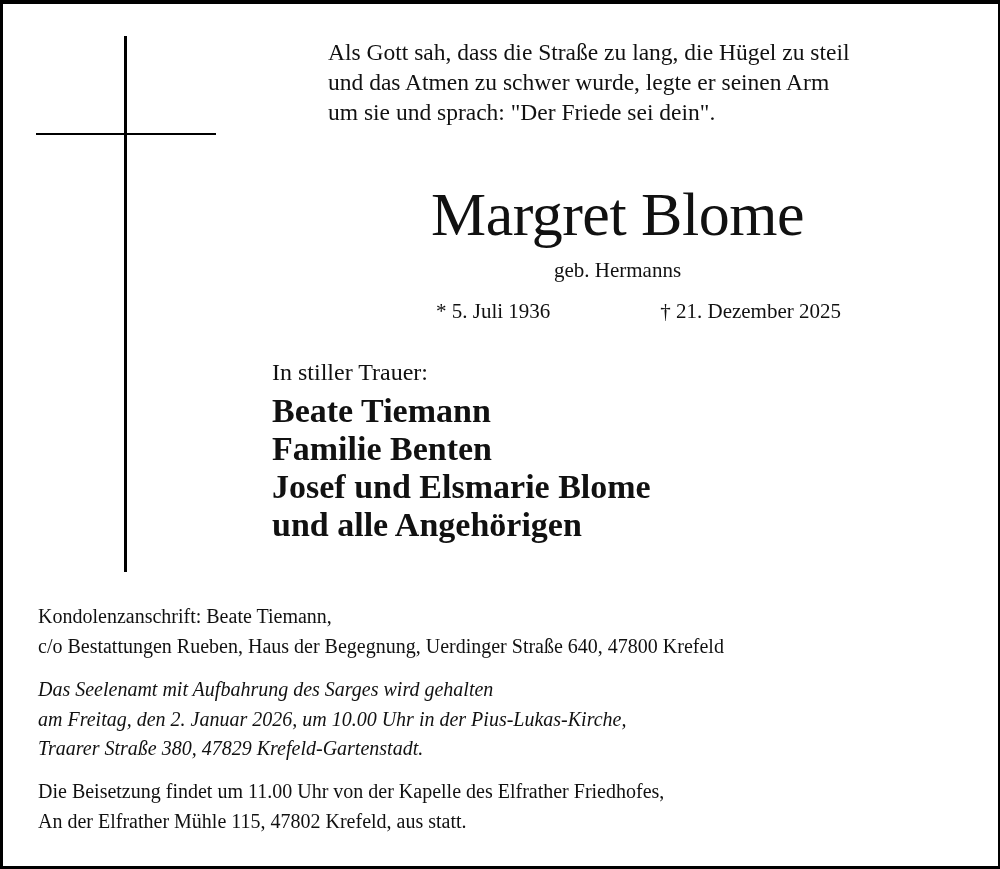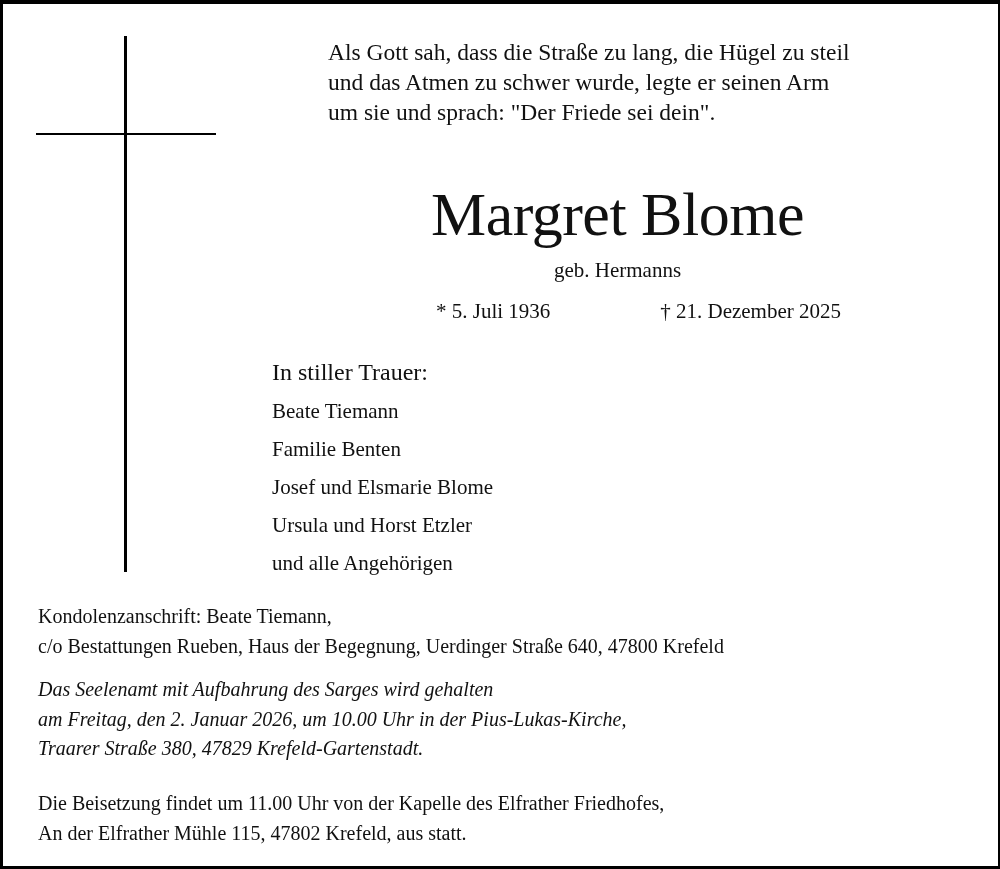--- a/index.html
+++ b/index.html
@@ -16,26 +16,26 @@
     .name { position: absolute; left: 395px; top: 176px; width: 445px; text-align: center;
             font-size: 62px; line-height: 76px; white-space: nowrap; letter-spacing: -0.5px; }
     .maiden { position: absolute; left: 395px; top: 256px; width: 445px; text-align: center;
               font-size: 21px; line-height: 28px; }
     .dates { position: absolute; left: 396px; top: 296px; width: 445px; height: 30px;
              font-size: 21px; line-height: 30px; }
     .dates .born { position: absolute; left: 0; white-space: nowrap; margin-left: 40px; }
     .dates .died { position: absolute; right: 0; white-space: nowrap; }
     .mourners { position: absolute; left: 272px; top: 357px; }
     .mourners .label { font-size: 24px; line-height: 30px; height: 35px; }
-    .mourners .item { font-size: 21px; line-height: 38px; white-space: nowrap; }
+    .mourners .item { font-size: 34px; line-height: 38px; white-space: nowrap; font-weight: bold; }
     .info { position: absolute; left: 38px; width: 940px; font-size: 20px; line-height: 29.5px; }
     .info div { white-space: nowrap; transform-origin: left center; }
     .b1 { top: 602px; }
     .b2 { top: 675px; font-style: italic; }
-    .b3 { top: 777px; margin-top: 12px; }
+    .b3 { top: 777px; }
   </style>
 </head>
 <body>
 
 <div class="frame"></div>
 
 <div>
   <div class="cross-v"></div>
   <div class="cross-h"></div>
 </div>
@@ -51,21 +51,20 @@
 <div class="dates">
   <span class="born">* 5. Juli 1936</span>
   <span class="died">† 21. Dezember 2025</span>
 </div>
 
 <div class="mourners">
   <div class="label">In stiller Trauer:</div>
   <div class="item">Beate Tiemann</div>
   <div class="item">Familie Benten</div>
   <div class="item">Josef und Elsmarie Blome</div>
-  <div class="item">Ursula und Horst Etzler</div>
   <div class="item">und alle Angehörigen</div>
 </div>
 
 <div class="info b1">
   <div>Kondolenzanschrift: Beate Tiemann,</div>
   <div>c/o Bestattungen Rueben, Haus der Begegnung, Uerdinger Straße 640, 47800 Krefeld</div>
 </div>
 
 <div class="info b2">
   <div>Das Seelenamt mit Aufbahrung des Sarges wird gehalten</div>

